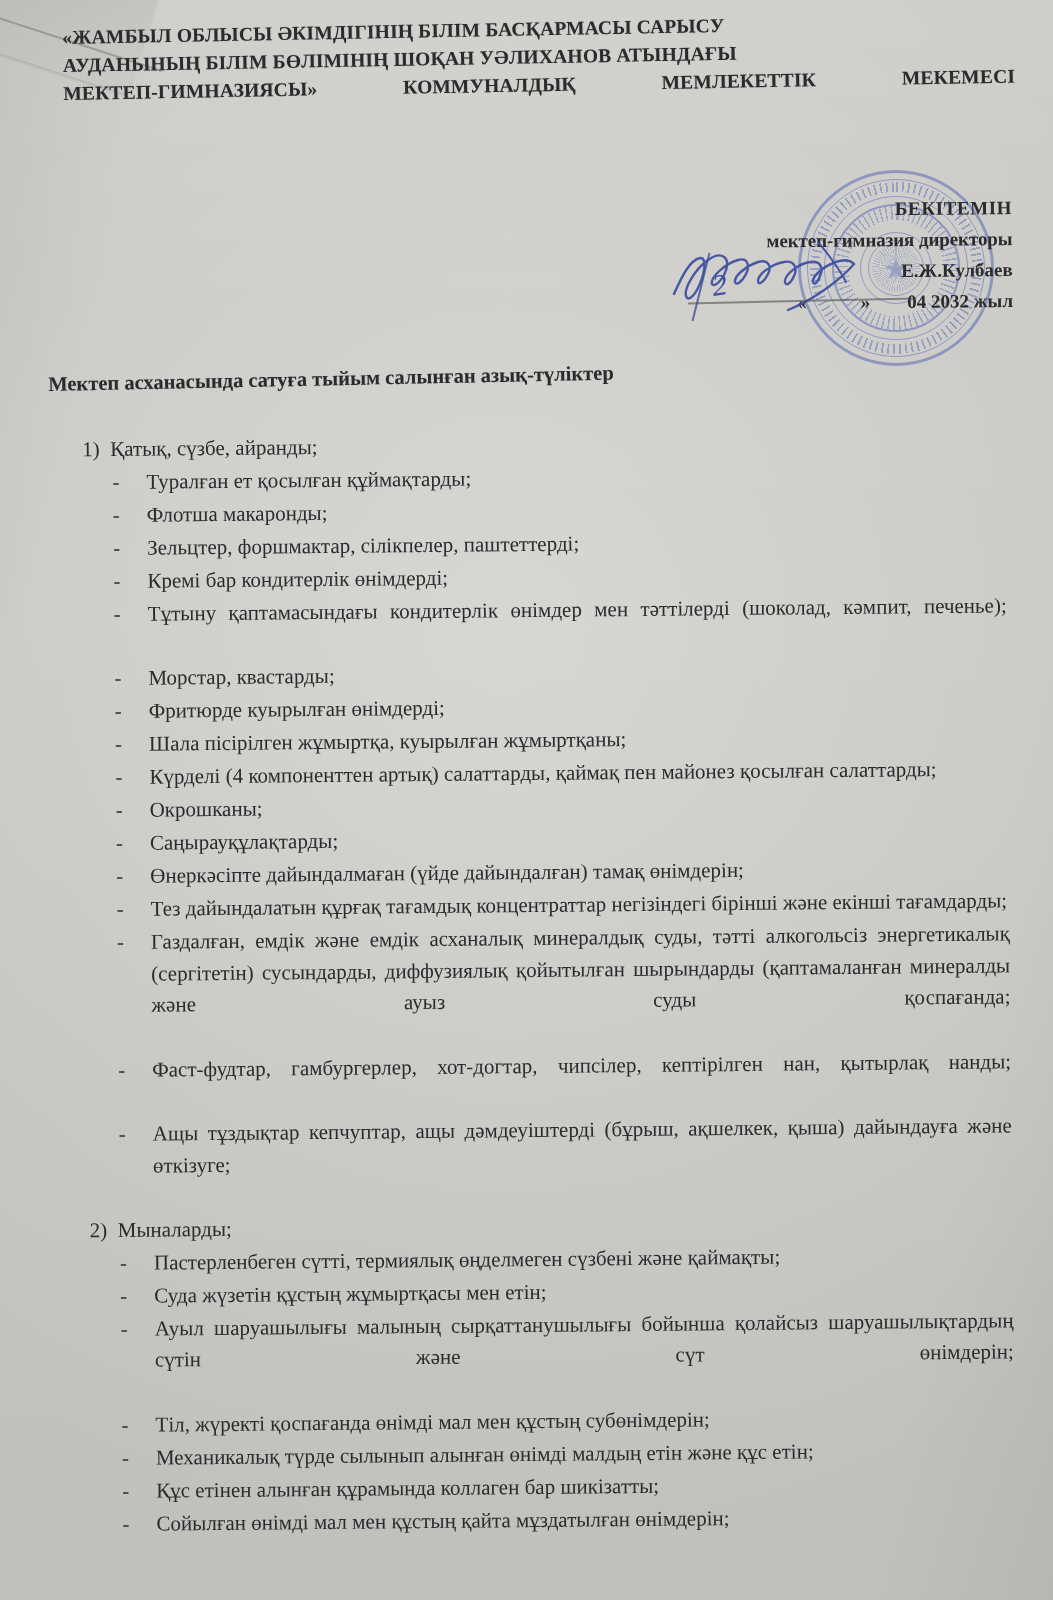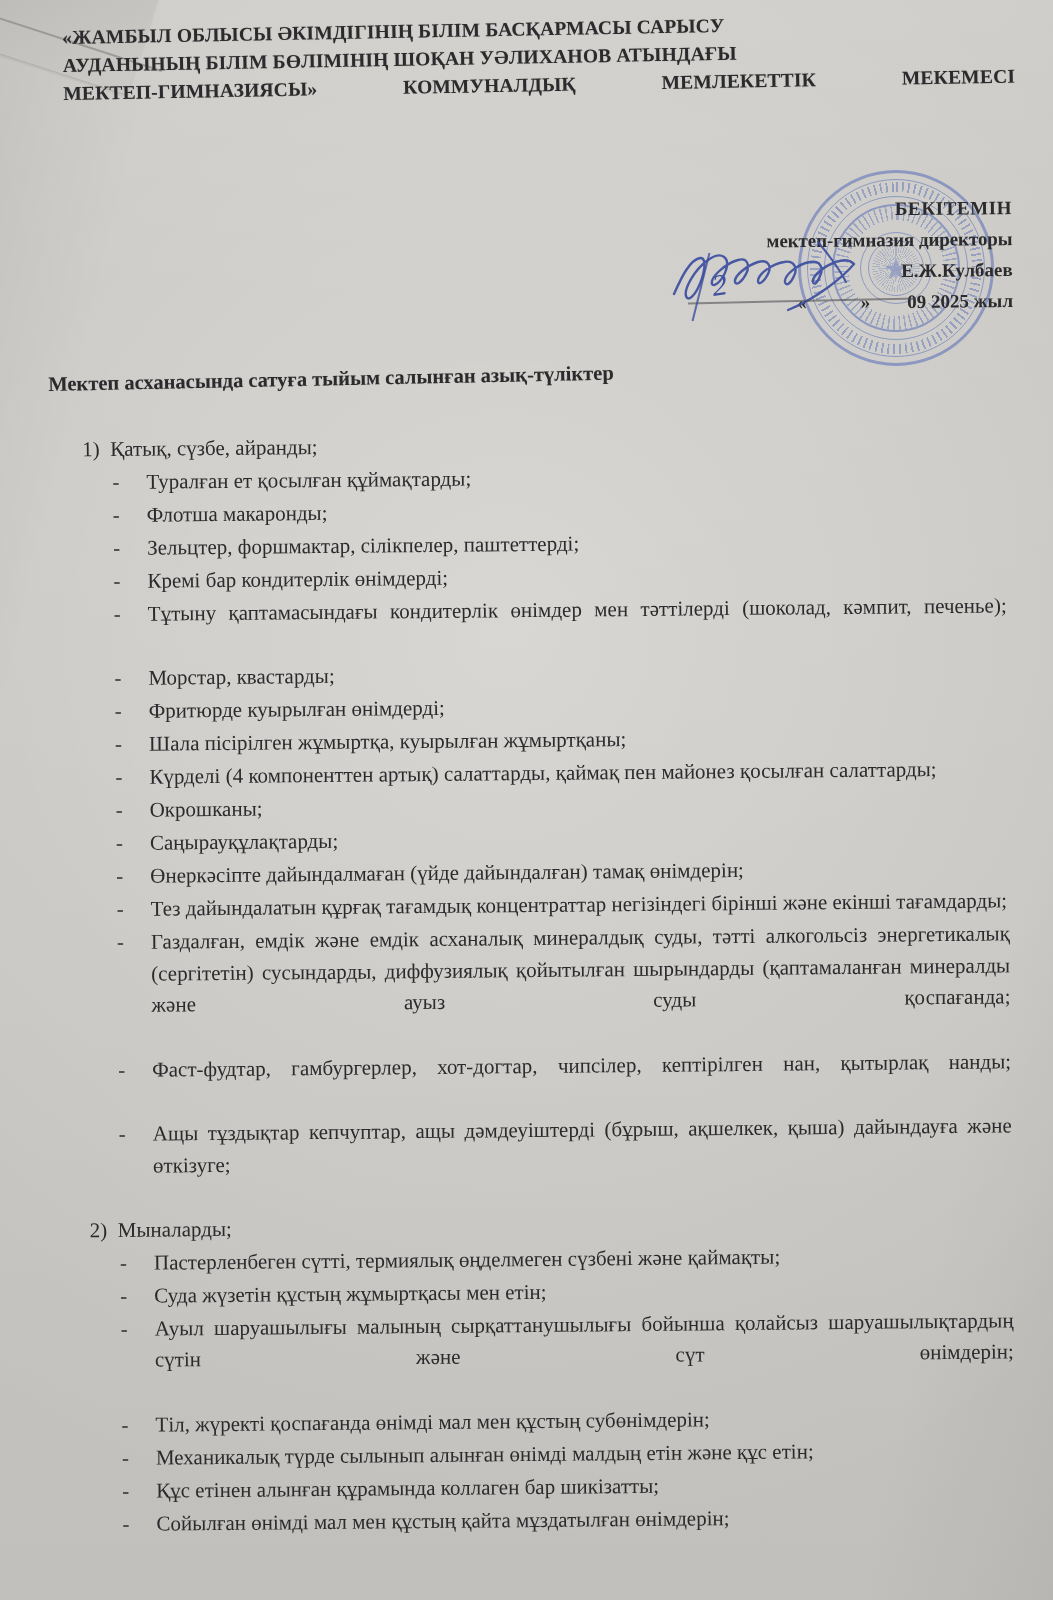--- a/index.html
+++ b/index.html
@@ -306,21 +306,21 @@
       <div class="ring r5"></div>
       <div class="ring r6"></div>
       <div class="core"></div>
       <div class="emblem">★</div>
     </div>
 
     <div class="approval">
       <span class="row approve-word">БЕКІТЕМІН</span>
       <span class="row role">мектеп-гимназия директоры</span>
       <span class="row">Е.Ж.Кулбаев</span>
-      <span class="date-row"><span>«</span><span class="blank"></span><span>»</span><span class="blank2">09</span>&nbsp;<span>2025</span> <span>жыл</span></span>
+      <span class="date-row"><span>«</span><span class="blank"></span><span>»</span><span class="blank2">04</span>&nbsp;<span>2032</span> <span>жыл</span></span>
     </div>
 
     <svg class="signature" viewBox="0 0 230 76">
       <path d="M6,58 C14,40 22,24 32,22 C40,21 36,40 30,52 C26,60 20,66 18,60 C16,53 26,34 40,24
                C54,14 62,22 58,34 C55,44 46,52 44,48 C42,42 56,28 70,24
                C80,21 82,30 78,38 C74,46 68,50 67,46 C66,40 78,30 90,26
                C100,23 104,30 100,38 C96,46 90,50 90,45 C90,38 104,28 116,26
                C126,24 130,32 126,40 C123,47 118,51 117,46 C116,39 130,28 142,26
                C152,24 156,32 152,40 C150,46 146,50 145,46 C144,40 156,30 168,26
                C176,23 182,24 186,28" fill="none" stroke="#3d4fa0" stroke-width="2.4" stroke-linecap="round"></path>

